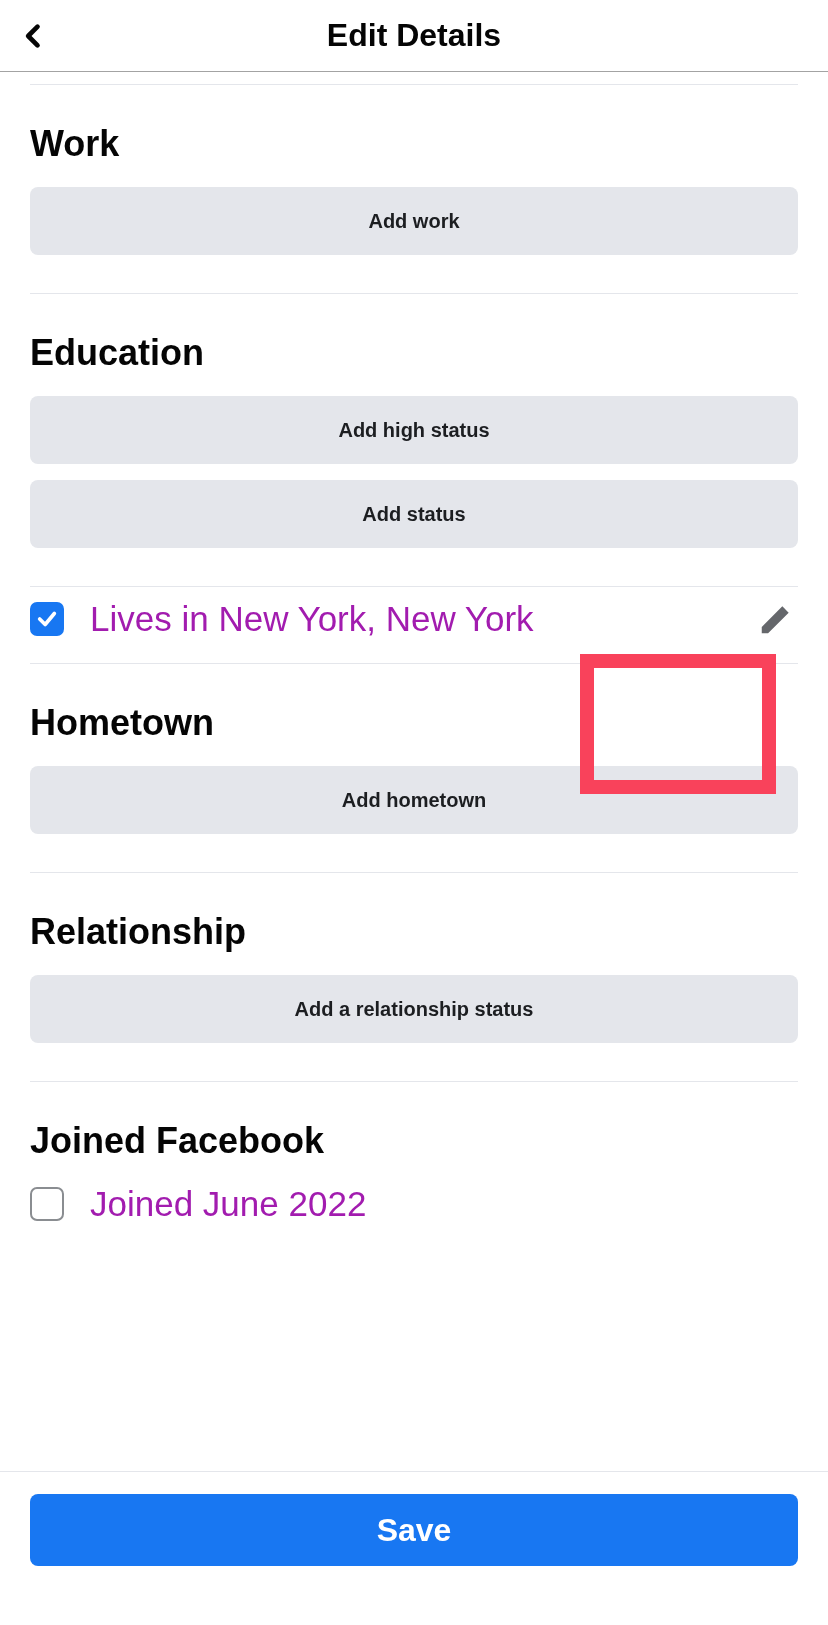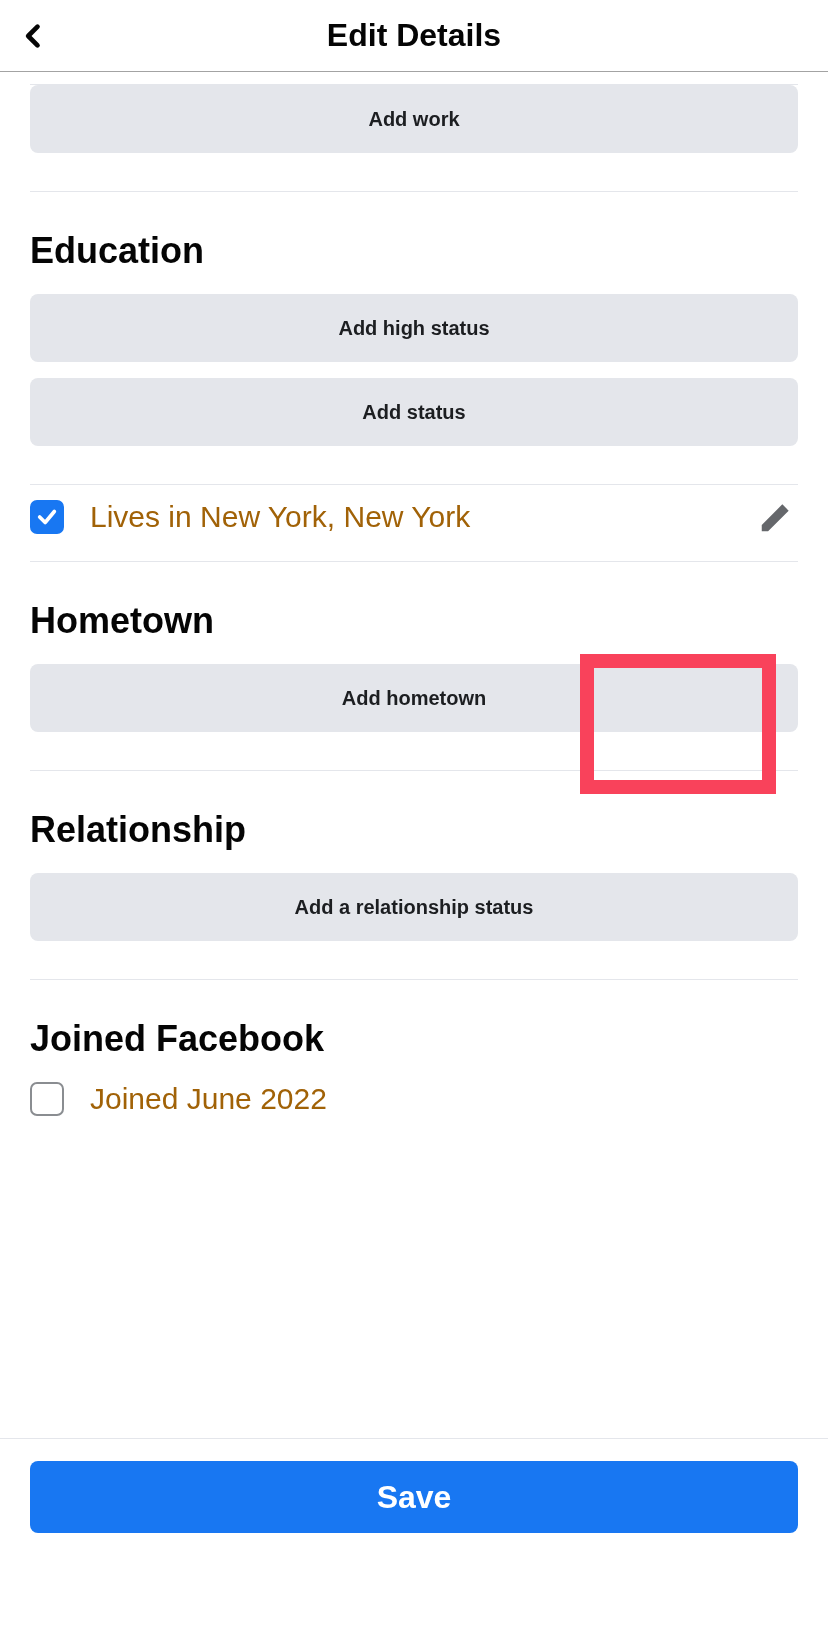--- a/index.html
+++ b/index.html
@@ -88,22 +88,22 @@
       align-items: center;
       justify-content: center;
       cursor: pointer;
       flex-shrink: 0;
     }
     .checkbox.checked {
       background: #1877f2;
       border-color: #1877f2;
     }
     .item-label {
-      font-size: 30px;
-      color: #a16207;
+      font-size: 35px;
+      color: #a21caf;
       flex: 1;
     }
     .edit-icon-holder {
       width: 44px;
       height: 44px;
       display: flex;
       align-items: center;
       justify-content: center;
       cursor: pointer;
     }
@@ -115,21 +115,21 @@
       top: 654px;
       width: 196px;
       height: 140px;
     }
     .footer {
       position: absolute;
       left: 0;
       right: 0;
       bottom: 0;
       border-top: 1px solid #e4e6eb;
-      padding: 22px 30px 92px 30px;
+      padding: 22px 30px 59px 30px;
       background: #fff;
     }
     .save-button {
       width: 100%;
       height: 72px;
       background: #1877f2;
       color: #fff;
       border: none;
       border-radius: 8px;
       font-size: 32px;
@@ -146,20 +146,21 @@
       <path d="M15 4 L7 12 L15 20" stroke="#050505" stroke-width="4" fill="none" stroke-linecap="round" stroke-linejoin="round"></path>
     </svg>
   </div>
   <div class="header-title">Edit Details</div>
 </div>
 
 <div class="content">
   <div class="top-divider"></div>
 
   
+  <div class="section-title">Work</div>
   <button class="gray-button">Add work</button>
   <hr class="divider">
 
   
   <div class="section-title">Education</div>
   <button class="gray-button">Add high status</button>
   <button class="gray-button">Add status</button>
   <hr class="divider">
 
   

